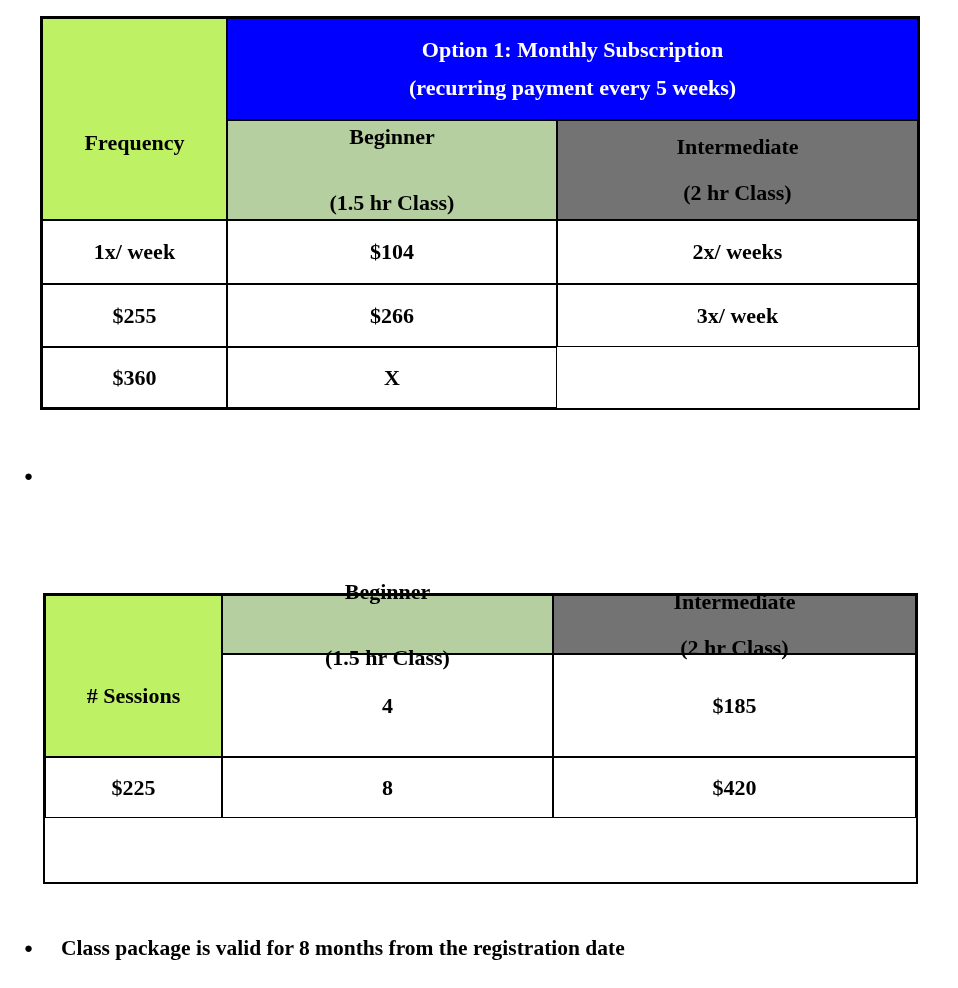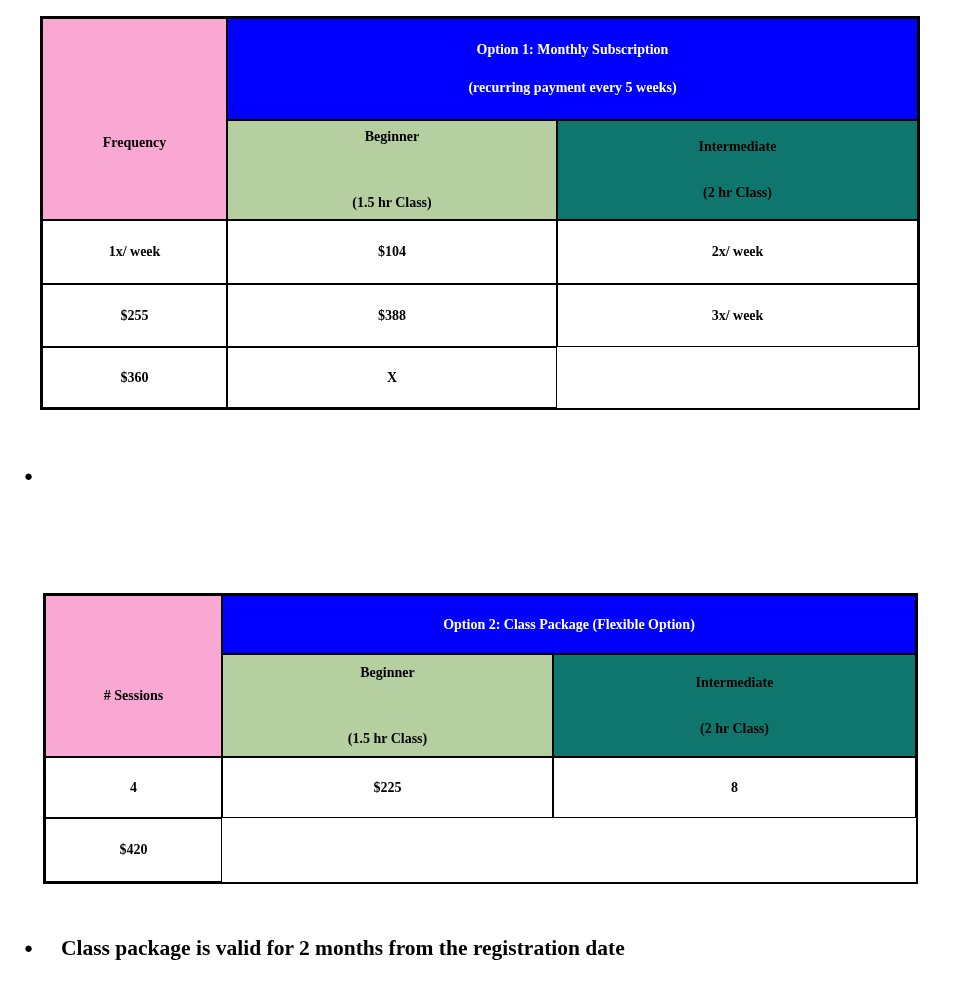--- a/index.html
+++ b/index.html
@@ -32,41 +32,41 @@
     grid-template-rows: 59px 103px 61px 1fr;
   }
 
   .cell {
     border: 1px solid #000;
     display: flex;
     flex-direction: column;
     align-items: center;
     justify-content: center;
     text-align: center;
-    font-size: 14px;
+    font-size: 22px;
     line-height: 38px;
   }
 
   .corner {
     grid-row: 1 / span 2;
     grid-column: 1;
-    background: #f9a8d4;
+    background: #bef264;
     font-family: Liberation Serif, serif;
   }
   #table1 .corner { padding-top: 48px; }
   #table2 .corner { padding-top: 40px; text-align: right; }
 
   .banner {
     grid-column: 2 / span 2;
     background: #0000fe;
     color: #ffffff;
   }
 
   .colhead-green  { background: #b6cfa1; gap: 28px; }
-  .colhead-orange { background: #0f766e; gap: 8px; }
+  .colhead-orange { background: #737373; gap: 8px; }
 
   .note {
     position: absolute;
     left: 24px;
     width: 910px;
     display: flex;
     align-items: center;
     font-size: 21.5px;
     line-height: 30px;
   }
@@ -96,53 +96,51 @@
     <span>(1.5 hr Class)</span>
   </div>
   <div class="cell colhead-orange">
     <span>Intermediate</span>
     <span>(2 hr Class)</span>
   </div>
 
   <div class="cell">1x/ week</div>
   <div class="cell">$104</div>
 
-  <div class="cell">2x/ week</div>
+  <div class="cell">2x/ weeks</div>
   <div class="cell">$255</div>
-  <div class="cell">$388</div>
+  <div class="cell">$266</div>
 
   <div class="cell">3x/ week</div>
   <div class="cell">$360</div>
   <div class="cell">X</div>
 </div>
 
 <div class="note" id="note1">
   <span class="dot">●</span>
 </div>
 
 <div class="tbl" id="table2">
   <div class="cell corner">
     <span># Sessions</span>
   </div>
-  <div class="cell banner">
-    <span>Option 2: Class Package (Flexible Option)</span>
-  </div>
 
   <div class="cell colhead-green">
     <span>Beginner</span>
     <span>(1.5 hr Class)</span>
   </div>
   <div class="cell colhead-orange">
     <span>Intermediate</span>
     <span>(2 hr Class)</span>
   </div>
 
   <div class="cell">4</div>
+  <div class="cell">$185</div>
   <div class="cell">$225</div>
 
   <div class="cell">8</div>
   <div class="cell">$420</div>
 </div>
 
 <div class="note" id="note2">
   <span class="dot">●</span>
-  <span>Class package is valid for 2 months from the registration date</span>
+  <span>Class package is valid for 8 months from the registration date</span>
 </div>
 
 </body></html>

